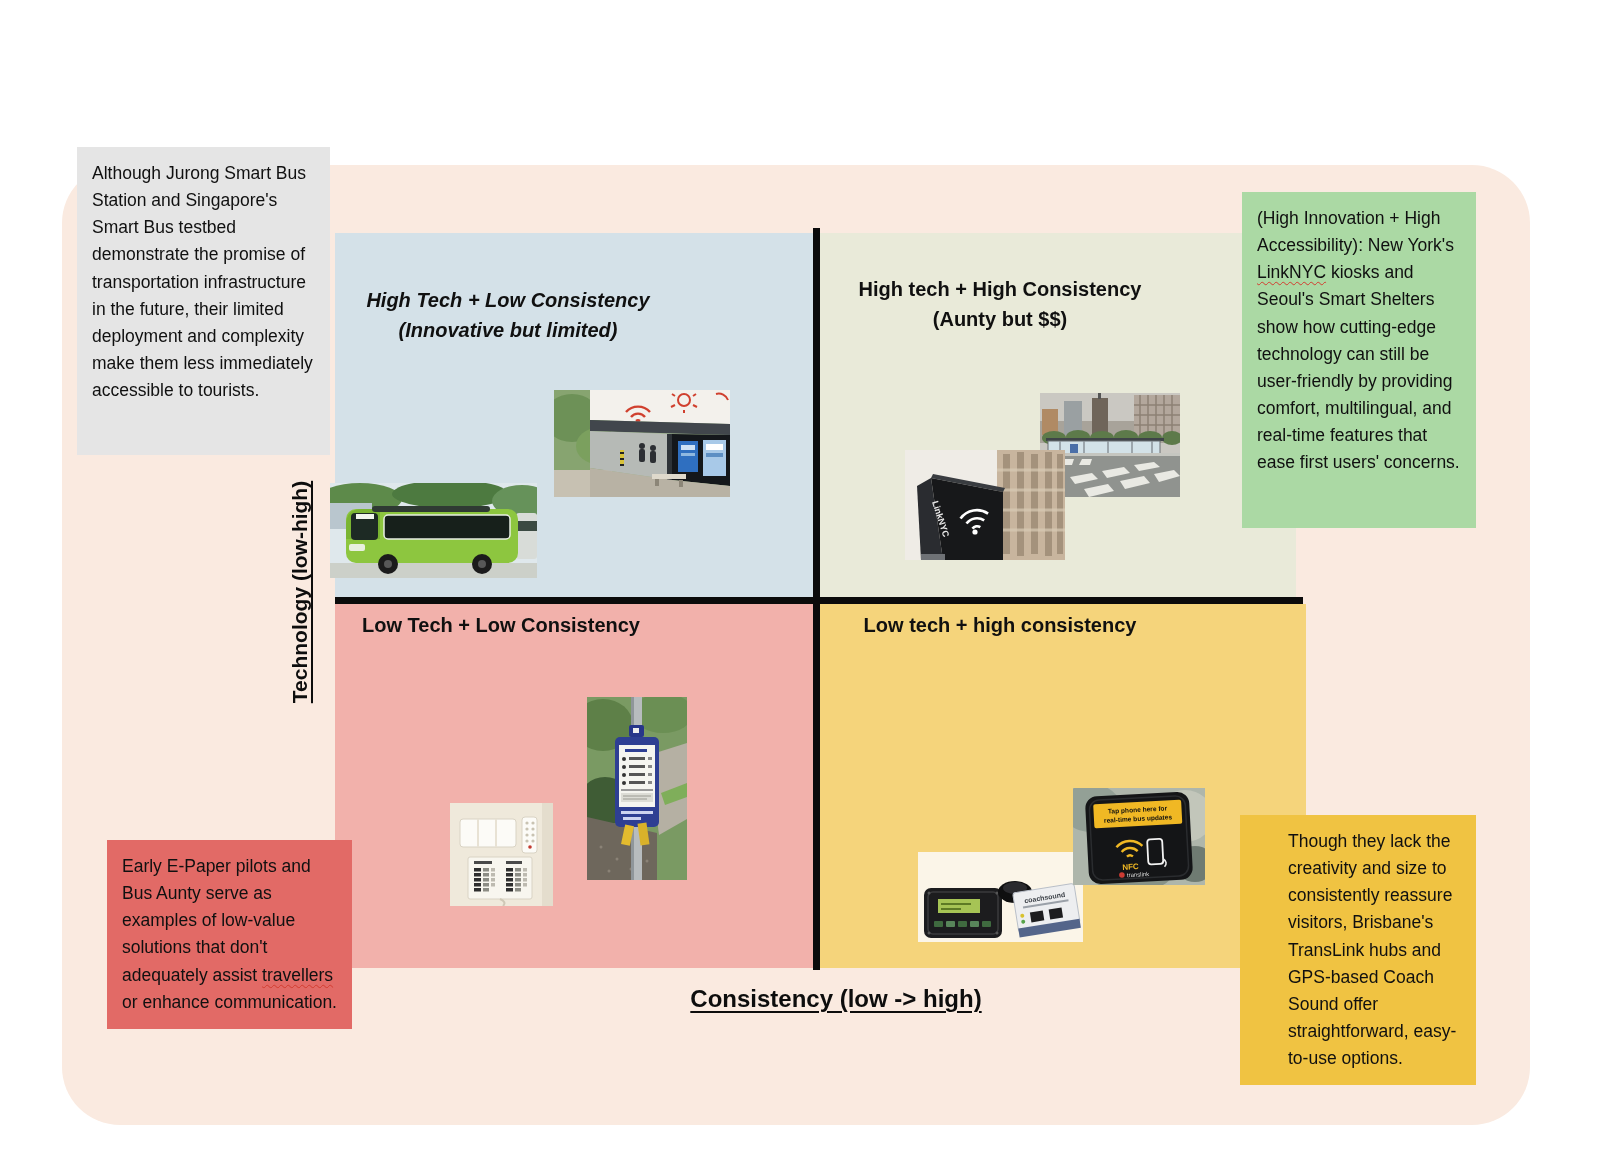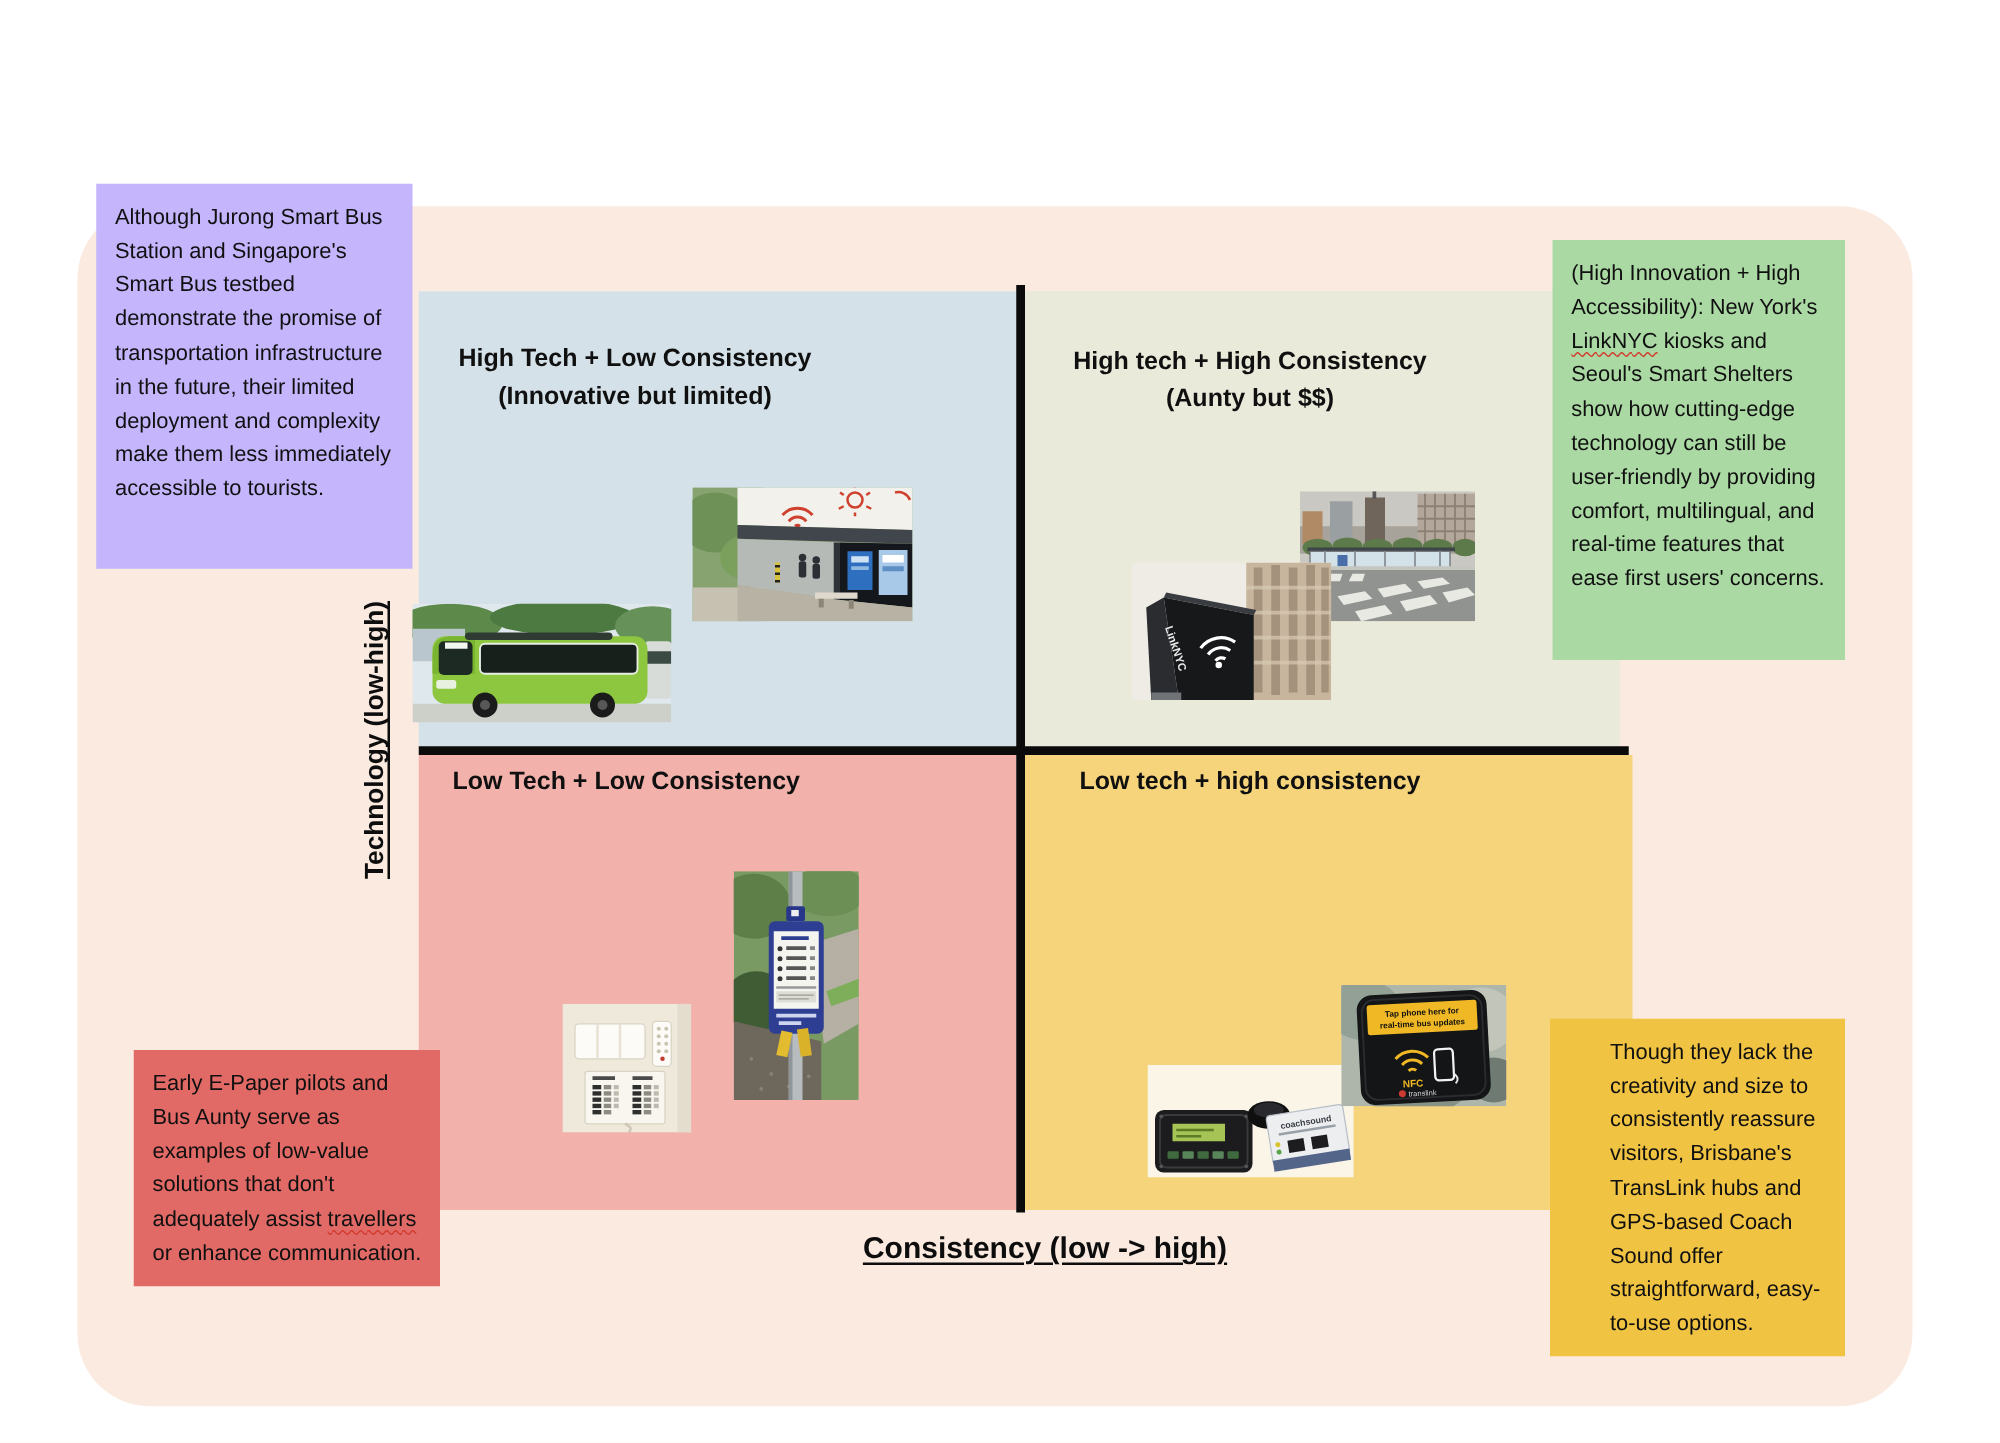--- a/index.html
+++ b/index.html
@@ -26,21 +26,21 @@
   <div class="abs board" style="left: 62px; top: 165px; width: 1468px; height: 960px; background: rgb(250, 234, 224);"></div>
 
   <div class="abs quad" style="left: 335px; top: 233px; width: 478px; height: 364px; background: rgb(212, 225, 232);"></div>
   <div class="abs quad" style="left: 820px; top: 233px; width: 476px; height: 364px; background: rgb(233, 234, 217);"></div>
   <div class="abs quad" style="left: 335px; top: 604px; width: 478px; height: 364px; background: rgb(242, 177, 171);"></div>
   <div class="abs quad" style="left: 820px; top: 604px; width: 486px; height: 364px; background: rgb(245, 212, 123);"></div>
 
   <div class="abs vline" style="left: 813px; top: 228px; width: 7px; height: 742px; background: rgb(11, 11, 11);"></div>
   <div class="abs hline" style="left: 335px; top: 597px; width: 968px; height: 7px; background: rgb(11, 11, 11);"></div>
 
-  <div class="abs qtitle" style="left:338px;top:272px;width:340px;">
+  <div class="abs qtitle" style="left:338px;top:285px;width:340px;font-style:italic;">
     <div>High Tech + Low Consistency</div>
     <div>(Innovative but limited)</div>
   </div>
   <div class="abs qtitle" style="left:830px;top:274px;width:340px;">
     <div>High tech + High Consistency</div>
     <div>(Aunty but $$)</div>
   </div>
   <div class="abs qtitle" style="left:331px;top:610px;width:340px;">
     <div>Low Tech + Low Consistency</div>
   </div>
@@ -329,21 +329,21 @@
         <path d="M53,68 a4.5,4.5 0 0 1 6,0"></path>
       </g>
       <text x="56" y="81" text-anchor="middle" font-size="8" font-weight="bold" style="fill: rgb(240, 184, 36);">NFC</text>
       <rect x="74" y="52" width="15" height="25" rx="3" fill="none" stroke="#f3f3f3" stroke-width="1.8"></rect>
       <path d="M89,72 q5,4 1,8" stroke="#e8e8e8" stroke-width="1.6" fill="none"></path>
       <circle cx="47" cy="86" r="2.8" style="fill: rgb(204, 59, 51);"></circle>
       <text x="52" y="88.5" font-size="6" fill="#d8d8d8">translink</text>
     </g>
   </svg>
 
-  <div class="abs note" style="left: 77px; top: 147px; width: 253px; min-height: 308px; background: #c4b5fd;">
+  <div class="abs note" style="left: 77px; top: 147px; width: 253px; min-height: 308px; background: #e5e5e5;">
     <span>Although Jurong Smart Bus Station and Singapore's Smart Bus testbed demonstrate the promise of transportation infrastructure in the future, their limited deployment and complexity make them less immediately accessible to tourists.</span>
   </div>
 
   <div class="abs note" style="left: 1242px; top: 192px; width: 234px; min-height: 336px; background: rgb(171, 217, 164);">
     <span>(High Innovation + High Accessibility): New York's </span><span class="squiggle">LinkNYC</span><span> kiosks and Seoul's Smart Shelters show how cutting-edge technology can still be user-friendly by providing comfort, multilingual, and real-time features that ease first users' concerns.</span>
   </div>
 
   <div class="abs note" style="left: 107px; top: 840px; width: 245px; min-height: 180px; background: rgb(226, 106, 102);">
     <span>Early E-Paper pilots and Bus Aunty serve as examples of low-value solutions that don't adequately assist </span><span class="squiggle">travellers</span><span> or enhance communication.</span>
   </div>

